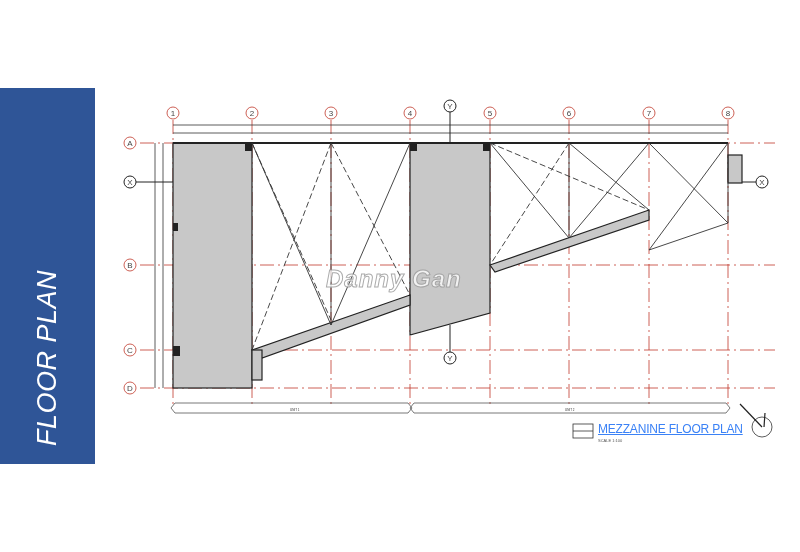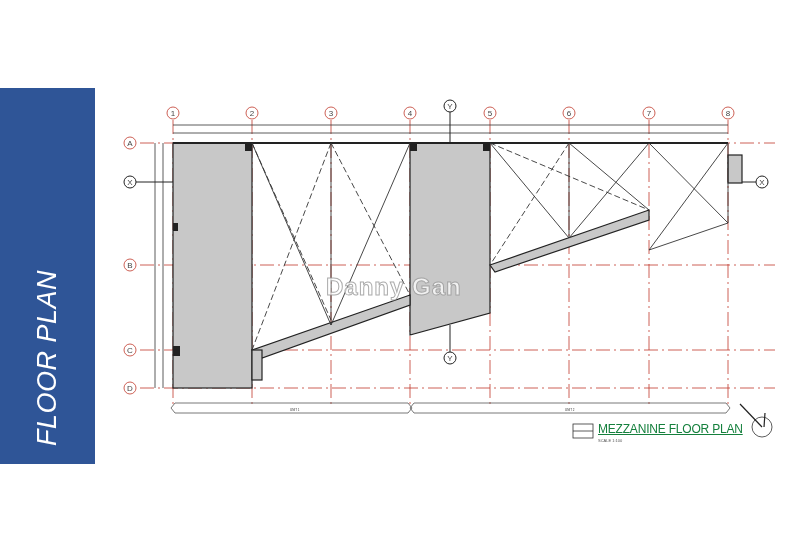--- a/index.html
+++ b/index.html
@@ -1,25 +1,25 @@
 <!DOCTYPE html>
 <html><head>
 <meta charset="utf-8">
 <style>
   html,body{margin:0;padding:0;background:#ffffff;}
   body{width:800px;height:552px;position:relative;overflow:hidden;font-family:"Liberation Sans",sans-serif;}
   .side-banner{position:absolute;left:0;top:88px;width:95px;height:376px;background:#2f5597;}
   .side-title{position:absolute;left:47px;top:270px;transform:translate(-50%,-50%) rotate(-90deg);
     color:#ffffff;font-style:italic;font-size:27px;letter-spacing:0.5px;white-space:nowrap;}
   .plan{position:absolute;left:0;top:0;}
-  .watermark{position:absolute;left:326px;top:273px;font-size:24px;font-weight:bold;color:rgba(255,255,255,0.75);
-    -webkit-text-stroke:1px rgba(150,150,150,0.8);letter-spacing:1px;}
+  .watermark{position:absolute;left:326px;top:265px;font-size:24px;font-weight:bold;color:rgba(255,255,255,0.75);
+    -webkit-text-stroke:1px rgba(150,150,150,0.8);letter-spacing:1px;font-style:italic;}
   .tiny{font-size:3px;fill:#333;}
   .grid-lbl{font-size:8px;fill:#444;font-family:"Liberation Sans",sans-serif;}
-  .title-text{position:absolute;left:598px;top:422px;font-size:12px;color:#15803d;text-decoration:underline;letter-spacing:-0.2px;}
+  .title-text{position:absolute;left:598px;top:422px;font-size:12px;color:#3b82f6;text-decoration:underline;letter-spacing:-0.2px;}
   .scale-text{position:absolute;left:598px;top:438px;font-size:4px;color:#555;}
 </style>
 </head>
 <body>
 
 <div class="side-banner">
   <div class="side-title">FLOOR PLAN</div>
 </div>
 
 <svg class="plan" width="800" height="552" viewBox="0 0 800 552" xmlns="http://www.w3.org/2000/svg">

